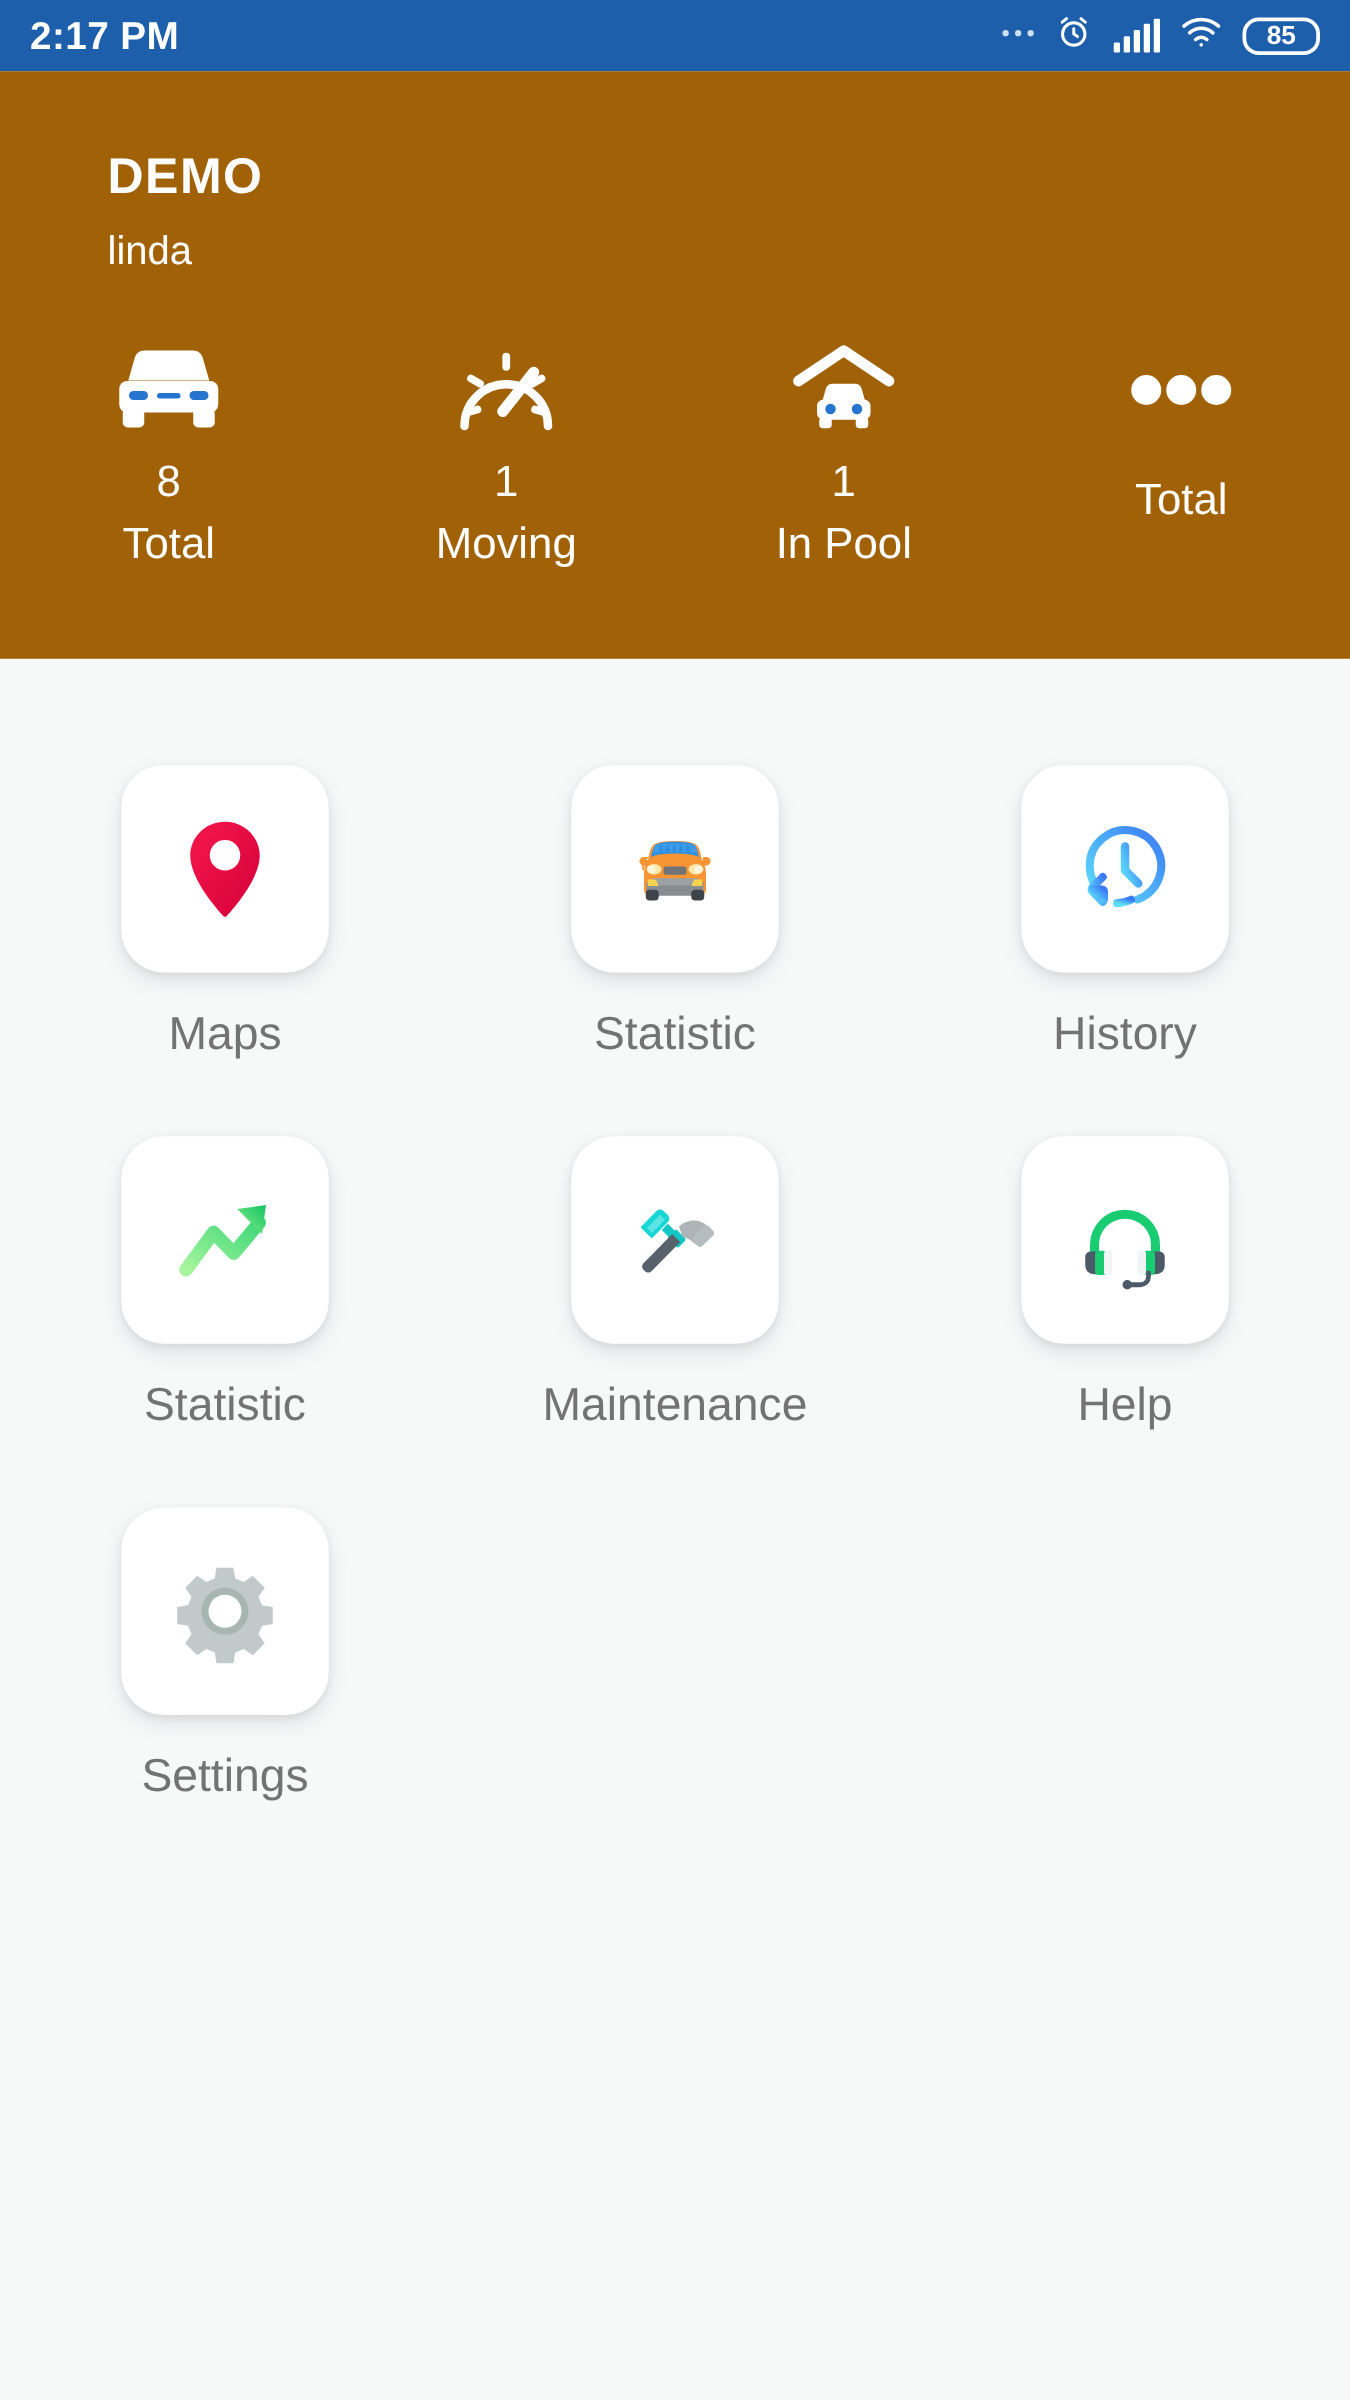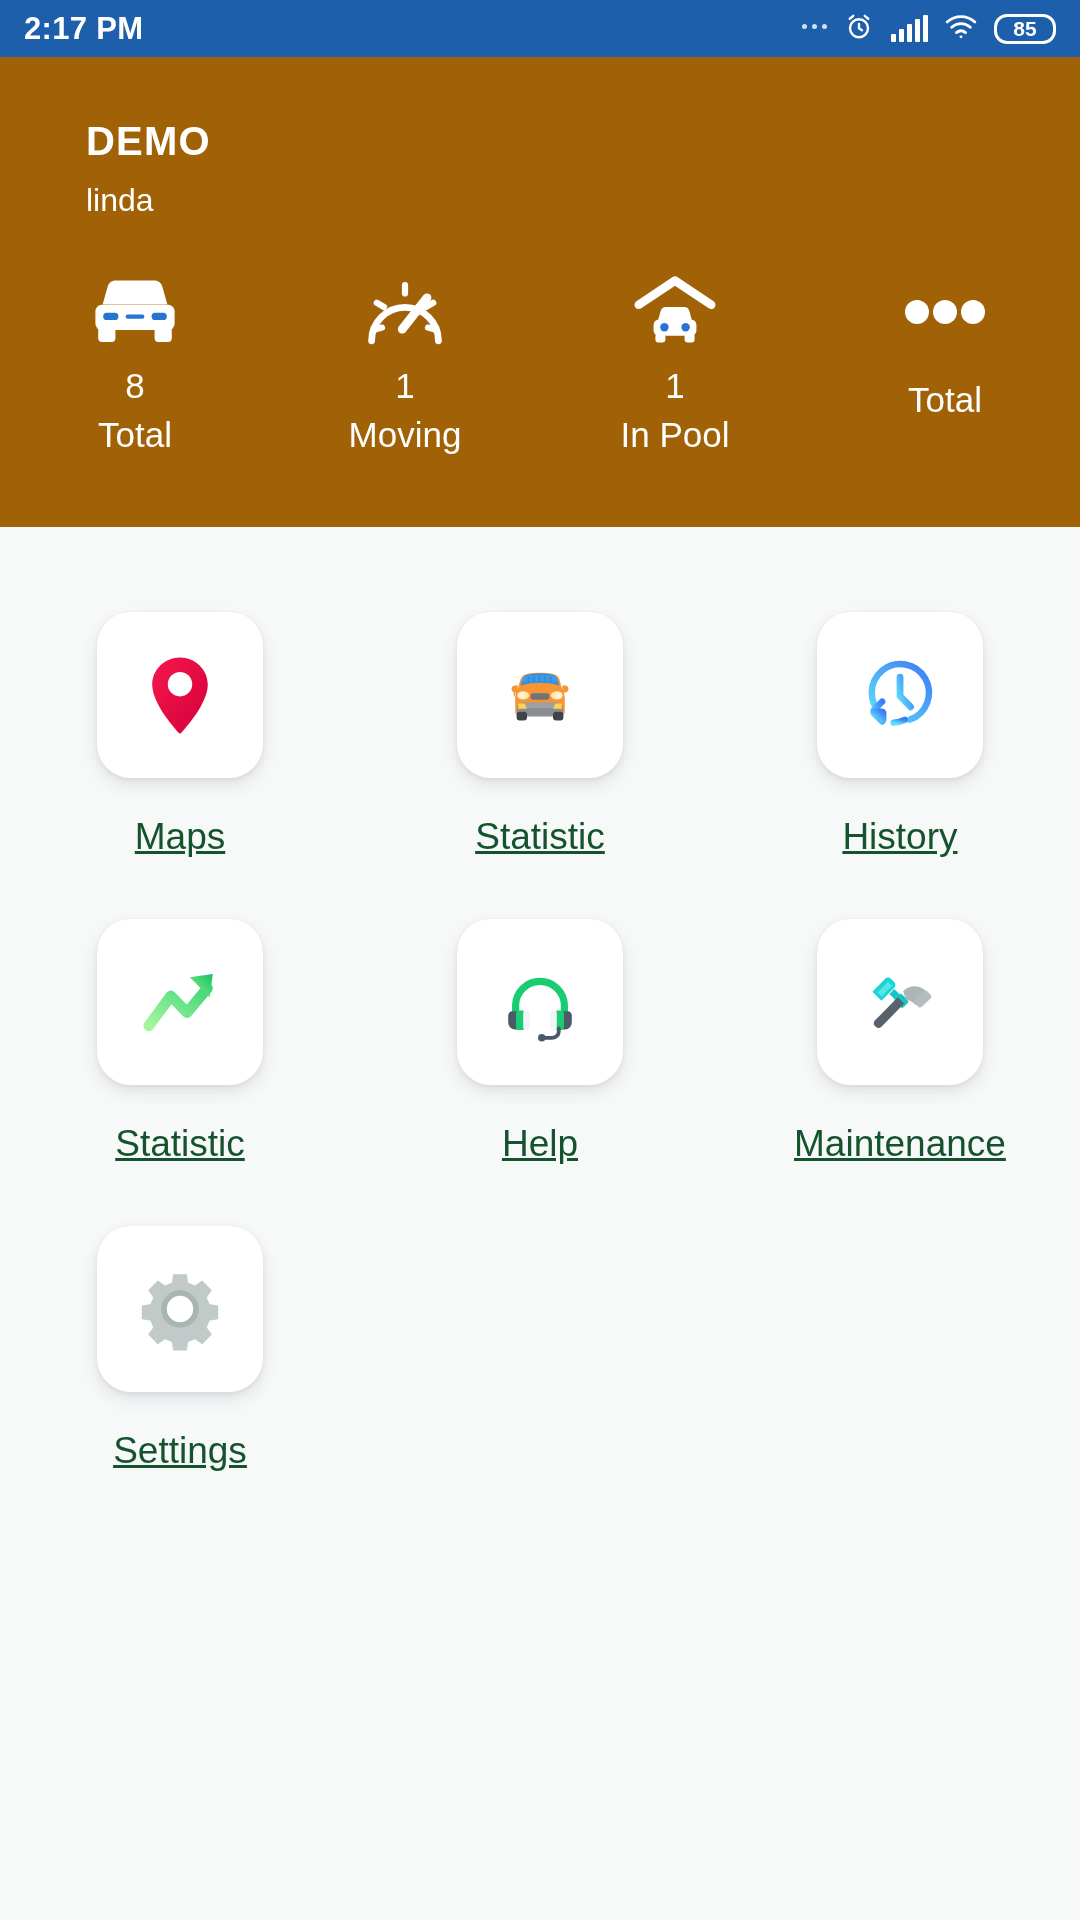--- a/index.html
+++ b/index.html
@@ -69,21 +69,21 @@
     margin-bottom:64px;
     cursor:pointer;
   }
   .tile{
     width:166px; height:166px; border-radius:34px;
     background:#ffffff;
     box-shadow:0 7px 16px rgba(90,100,115,.14), 0 2px 5px rgba(90,100,115,.10);
     display:flex; align-items:center; justify-content:center;
   }
   .cell-label{
-    margin-top:40px; font-size:37px; color:#14532d; line-height:1;text-decoration:underline;
+    margin-top:30px; font-size:37px; color:#737373; line-height:1;
   }
   .cell.empty{ visibility:hidden; }
 </style>
 </head>
 <body>
 
 <div id="app">
 
   <div class="statusbar">
     <div class="status-time">2:17 PM</div>
@@ -280,58 +280,58 @@
           </defs>
           <path d="M8.4 35.9 19.4 21l8.1 8.3 10.2-12.2" fill="none" stroke="url(#gStat2)" stroke-width="5.4" stroke-linecap="round" stroke-linejoin="round"></path>
           <path d="M28.9 11.6 40.4 10l-1.6 11.6z" fill="url(#gStat)"></path>
         </svg>
       </div>
       <div class="cell-label">Statistic</div>
     </div>
 
     <div class="cell">
       <div class="tile">
+        <svg width="96" height="96" viewBox="0 0 48 48">
+
+          <g transform="rotate(45 24 24)">
+            <rect x="22.3" y="24.4" width="3.6" height="15.6" rx=".8" fill="#e3e6e8"></rect>
+            <rect x="21.1" y="20.6" width="6" height="5" rx="1" fill="#13c6c6"></rect>
+          </g>
+
+          <path d="M25.6 18.6c1.6-1.6 4.1-2.6 6.4-2.4 2.9.2 5 1.9 5.8 3.4.3.6.1 1-.3 1.4l-4.6 4.3c-.5.4-1 .3-1.4-.1-1-1.1-2.6-2.1-4.5-2.3z" fill="#aeb5b9"></path>
+          <path d="M31.4 22.8 35.8 18.6c.5-.5 1.3-.5 1.8 0l1.7 1.8c.5.5.5 1.3 0 1.8l-4.4 4.2c-.5.5-1.3.5-1.8 0l-1.7-1.8c-.5-.5-.5-1.3 0-1.8z" fill="#b6bdc1"></path>
+          <path d="M26.1 24.8 14.6 36.5c-.7.7-1.9.7-2.6 0l-.6-.6c-.7-.7-.7-1.9 0-2.6l11.5-11.7z" fill="#57626d"></path>
+
+          <path d="M16.6 12.4c.8-.8 2.1-.8 2.9 0l1.6 1.6c.8.8.8 2.1 0 2.9l-6.4 6.5-4.5-4.5z" fill="#17d6d6"></path>
+          <path d="M18 13.9 20 15.9 14.8 21.2 12.8 19.2z" fill="#5ce4e4"></path>
+          <path d="M21.1 17.5 23.9 20.3 21.5 22.8 18.7 20z" fill="#13c6c6"></path>
+        </svg>
+      </div>
+      <div class="cell-label">Maintenance</div>
+    </div>
+
+    <div class="cell">
+      <div class="tile">
         <svg width="94" height="94" viewBox="0 0 47 47">
           <path d="M11.3 30.6v-5.2a12.2 12.2 0 0 1 24.4 0v5.2" fill="none" stroke="#19cc72" stroke-width="3.6" stroke-linecap="round"></path>
           <path d="M9.4 28.1h4.3v9.1H11a3.4 3.4 0 0 1-3.4-3.4v-3.4A2.3 2.3 0 0 1 9.4 28.1z" fill="#4c5968"></path>
           <path d="M37.6 28.1h-4.3v9.1H36a3.4 3.4 0 0 0 3.4-3.4v-3.4a2.3 2.3 0 0 0-1.8-2.3z" fill="#4c5968"></path>
           <rect x="11.5" y="27.8" width="4.8" height="9.7" rx="1.6" fill="#19cc72"></rect>
           <rect x="30.7" y="27.8" width="4.8" height="9.7" rx="1.6" fill="#19cc72"></rect>
           <rect x="15.1" y="27.8" width="3.3" height="9.7" rx="1.1" fill="#f2f5f5"></rect>
           <rect x="28.6" y="27.8" width="3.3" height="9.7" rx="1.1" fill="#f2f5f5"></rect>
           <path d="M32.9 36.6v1.6a3.2 3.2 0 0 1-3.2 3.2h-3.9" fill="none" stroke="#4c5968" stroke-width="1.9" stroke-linecap="round"></path>
           <circle cx="24.4" cy="41.4" r="1.9" fill="#4c5968"></circle>
         </svg>
       </div>
       <div class="cell-label">Help</div>
     </div>
 
     <div class="cell">
       <div class="tile">
-        <svg width="96" height="96" viewBox="0 0 48 48">
-
-          <g transform="rotate(45 24 24)">
-            <rect x="22.3" y="24.4" width="3.6" height="15.6" rx=".8" fill="#e3e6e8"></rect>
-            <rect x="21.1" y="20.6" width="6" height="5" rx="1" fill="#13c6c6"></rect>
-          </g>
-
-          <path d="M25.6 18.6c1.6-1.6 4.1-2.6 6.4-2.4 2.9.2 5 1.9 5.8 3.4.3.6.1 1-.3 1.4l-4.6 4.3c-.5.4-1 .3-1.4-.1-1-1.1-2.6-2.1-4.5-2.3z" fill="#aeb5b9"></path>
-          <path d="M31.4 22.8 35.8 18.6c.5-.5 1.3-.5 1.8 0l1.7 1.8c.5.5.5 1.3 0 1.8l-4.4 4.2c-.5.5-1.3.5-1.8 0l-1.7-1.8c-.5-.5-.5-1.3 0-1.8z" fill="#b6bdc1"></path>
-          <path d="M26.1 24.8 14.6 36.5c-.7.7-1.9.7-2.6 0l-.6-.6c-.7-.7-.7-1.9 0-2.6l11.5-11.7z" fill="#57626d"></path>
-
-          <path d="M16.6 12.4c.8-.8 2.1-.8 2.9 0l1.6 1.6c.8.8.8 2.1 0 2.9l-6.4 6.5-4.5-4.5z" fill="#17d6d6"></path>
-          <path d="M18 13.9 20 15.9 14.8 21.2 12.8 19.2z" fill="#5ce4e4"></path>
-          <path d="M21.1 17.5 23.9 20.3 21.5 22.8 18.7 20z" fill="#13c6c6"></path>
-        </svg>
-      </div>
-      <div class="cell-label">Maintenance</div>
-    </div>
-
-    <div class="cell">
-      <div class="tile">
         <svg width="88" height="88" viewBox="0 0 44 44">
           <path d="M18.6 4.6h6.8l.7 4.3 3.4 1.4 3.6-2.5 4.8 4.8-2.5 3.6 1.4 3.4 4.3.7v6.8l-4.3.7-1.4 3.4 2.5 3.6-4.8 4.8-3.6-2.5-3.4 1.4-.7 4.3h-6.8l-.7-4.3-3.4-1.4-3.6 2.5-4.8-4.8 2.5-3.6-1.4-3.4-4.3-.7v-6.8l4.3-.7 1.4-3.4-2.5-3.6 4.8-4.8 3.6 2.5 3.4-1.4z" fill="#c1c9c9"></path>
           <circle cx="22" cy="22" r="9.4" fill="#a8b6b2"></circle>
           <circle cx="22" cy="22" r="6.6" fill="#ffffff"></circle>
         </svg>
       </div>
       <div class="cell-label">Settings</div>
     </div>
 
     <div class="cell empty"></div>

